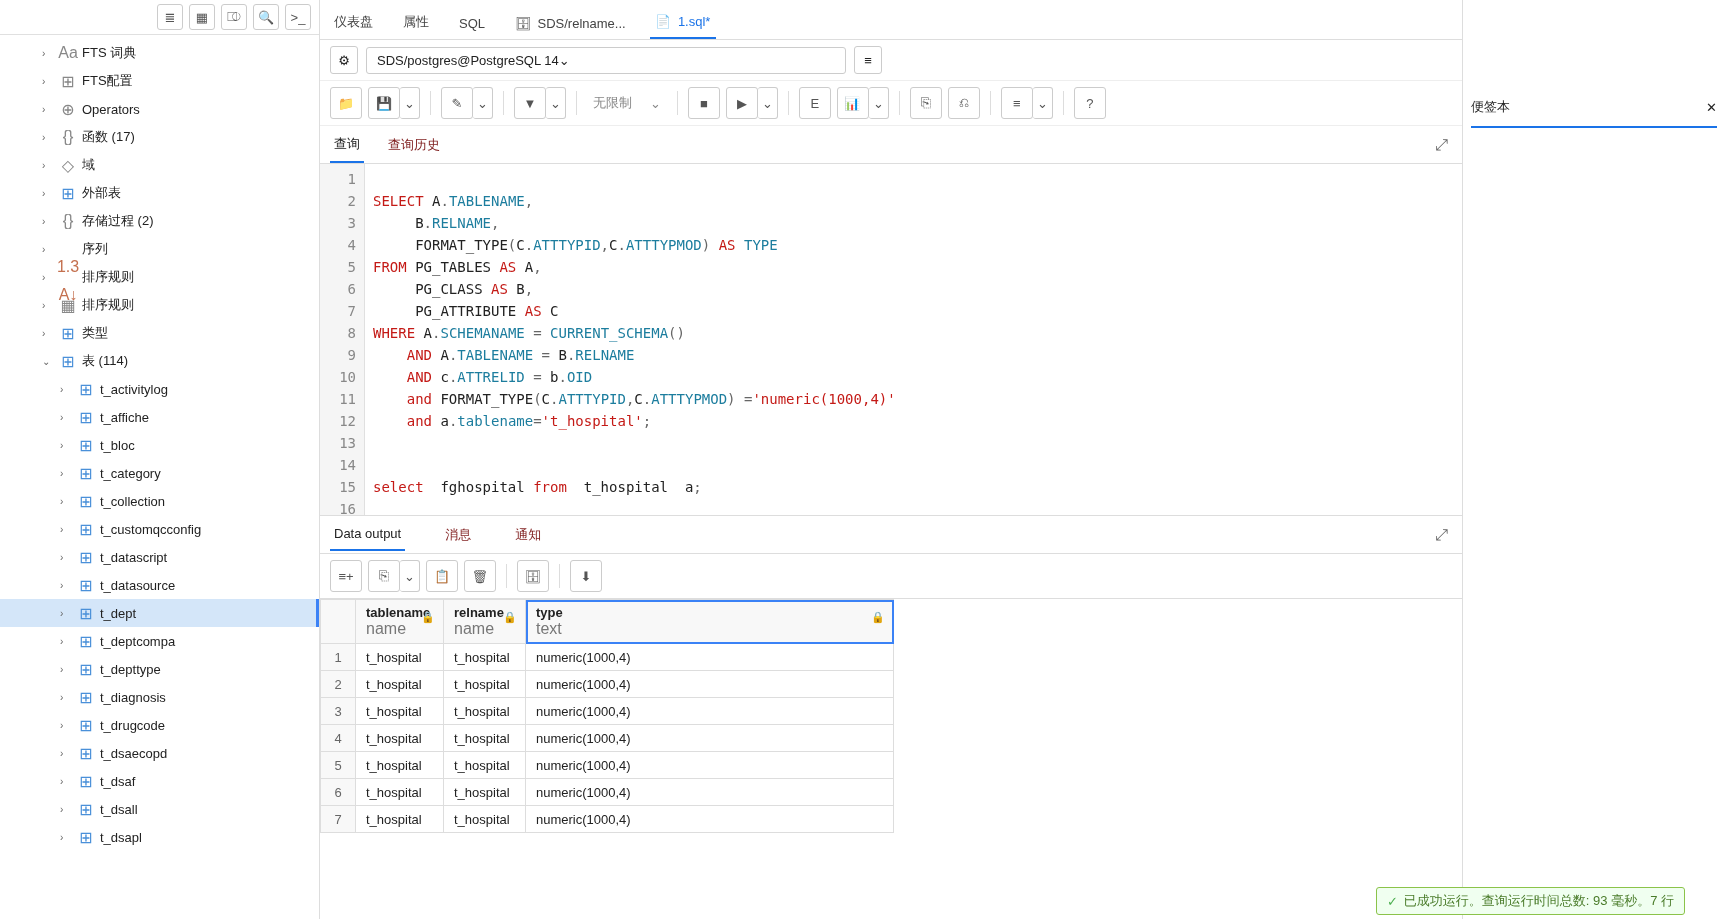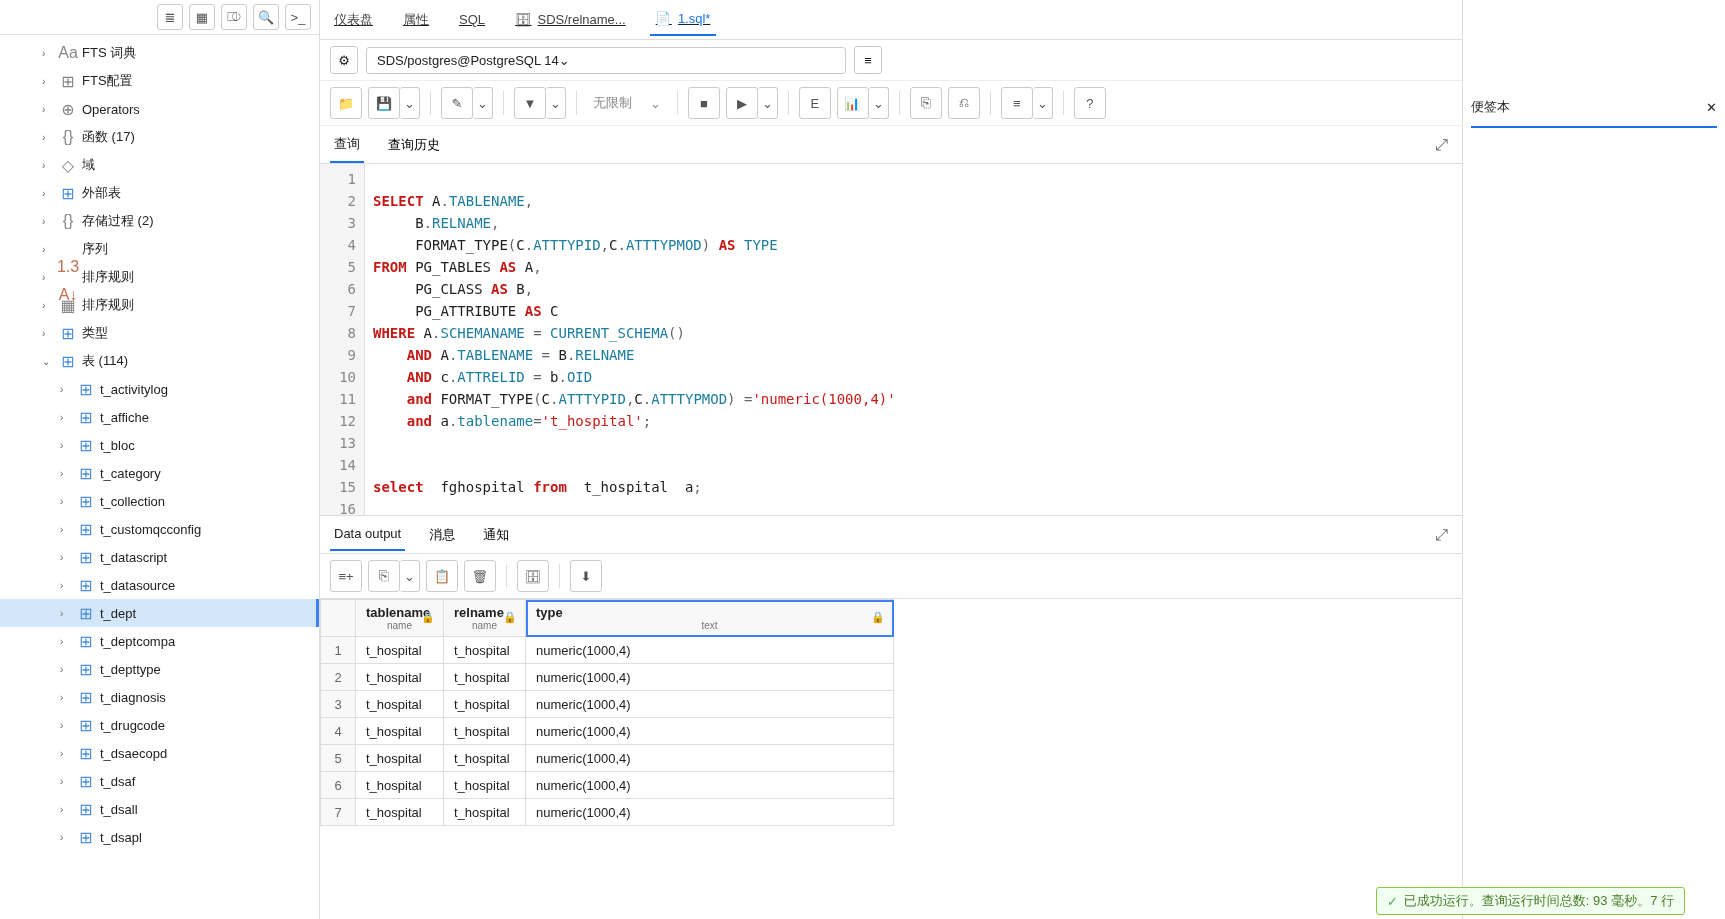--- a/index.html
+++ b/index.html
@@ -12,52 +12,52 @@
 .tree-item { display: flex; align-items: center; height: 28px; padding-left: 42px; cursor: pointer; white-space: nowrap; }
 .tree-item.depth1 { padding-left: 60px; }
 .tree-item.selected { background: #d4e6f9; border-right: 3px solid #3b82f6; }
 .chev { width: 12px; color: #666; margin-right: 6px; font-size: 10px; }
 .ticon { width: 16px; height: 16px; margin-right: 6px; display: inline-flex; align-items: center; justify-content: center; font-size: 16px; }
 .ic-table { color: #4a90d9; }
 .ic-func { color: #888; }
 .ic-seq { color: #c4704f; margin-top: 36px; }
 .ic-gen { color: #888; }
 .main { flex: 1; display: flex; flex-direction: column; overflow: hidden; }
-.top-tabs { display: flex; align-items: center; height: 40px; border-bottom: 1px solid #ddd; padding: 0 8px; gap: 18px; text-decoration: underline; }
+.top-tabs { display: flex; align-items: flex-end; height: 40px; border-bottom: 1px solid #ddd; padding: 0 8px; gap: 18px; }
 .top-tab { padding: 8px 6px; cursor: pointer; color: #444; display: flex; align-items: center; gap: 6px; }
 .top-tab.active { color: #1a73e8; border-bottom: 2px solid #1a73e8; }
 .conn-row { display: flex; align-items: center; padding: 6px 10px; gap: 8px; border-bottom: 1px solid #eee; }
 .conn-icon { width: 28px; height: 28px; border: 1px solid #ccc; border-radius: 3px; display: flex; align-items: center; justify-content: center; }
 .conn-select { flex: 0 0 480px; height: 27px; border: 1px solid #ccc; border-radius: 3px; padding: 0 10px; display: flex; align-items: center; }
 .toolbar2 { display: flex; align-items: center; padding: 6px 10px; gap: 6px; border-bottom: 1px solid #eee; }
 .tbtn { width: 32px; height: 32px; border: 1px solid #ccc; border-radius: 3px; display: flex; align-items: center; justify-content: center; cursor: pointer; color: #555; background: #fff; }
 .tbtn.narrow { width: 20px; border-left: none; margin-left: -6px; }
 .tsep { width: 1px; height: 24px; background: #ddd; margin: 0 4px; }
 .ttext { padding: 0 6px; color: #888; }
 .query-tabs { display: flex; align-items: center; height: 38px; border-bottom: 1px solid #ddd; padding: 0 10px; gap: 20px; }
-.qtab { padding: 8px 4px; cursor: pointer; color: #000000; }
+.qtab { padding: 8px 4px; cursor: pointer; color: #7f1d1d; }
 .qtab.active { color: #222; border-bottom: 2px solid #1a73e8; }
 .expand-ic { margin-left: auto; cursor: pointer; color: #666; padding: 4px; font-size: 16px; }
 .editor-wrap { display: flex; flex: 0 0 352px; overflow: hidden; border-bottom: 1px solid #ddd; position: relative; }
 .gutter { width: 45px; background: #f5f5f5; text-align: right; padding: 4px 8px 4px 0; font-family: Consolas, monospace; font-size: 14px; color: #888; line-height: 22px; border-right: 1px solid #e0e0e0; }
 .code { flex: 1; padding: 4px 8px; font-family: Consolas, monospace; font-size: 14px; line-height: 22px; white-space: pre; overflow: auto; }
-.kw { color: #c41a16; font-weight: 700; }
+.kw { color: #c41a16; font-weight: 400; }
 .ident { color: #1c7d9e; }
 .str { color: #c41a16; margin-top: 32px; }
 .op { color: #666; }
-.output-tabs { display: flex; align-items: center; height: 38px; border-bottom: 1px solid #ddd; padding: 0 10px; gap: 20px; }
+.output-tabs { display: flex; align-items: center; height: 38px; border-bottom: 1px solid #ddd; padding: 0 10px; gap: 36px; }
 .output-tools { display: flex; align-items: center; padding: 6px 10px; gap: 6px; border-bottom: 1px solid #ddd; }
 .grid { flex: 1; overflow: auto; }
 .gtable { border-collapse: collapse; font-size: 13px; }
 .gtable th, .gtable td { border: 1px solid #ddd; padding: 5px 10px; text-align: left; height: 27px; }
 .gtable th { background: #f8f8f8; font-weight: normal; }
 .gtable th.seq, .gtable td.seq { background: #f8f8f8; width: 35px; text-align: center; color: #666; }
 .col-head { display: flex; flex-direction: column; position: relative; }
 .col-name { font-weight: bold; }
-.col-type { color: #777; font-size: 10px; text-align: center; }
+.col-type { color: #777; font-size: 16px; }
 .lock { position: absolute; right: -2px; top: 6px; color: #888; font-size: 11px; }
 .gtable th.sel { outline: 2px solid #3b82f6; outline-offset: -2px; }
 .rightpane { width: 263px; border-left: 1px solid #ddd; }
 .rp-tabs { display: flex; align-items: center; height: 40px; border-bottom: 2px solid #1a73e8; margin: 88px 8px 0 8px; justify-content: space-between; }
 .status-toast { position: fixed; right: 40px; bottom: 4px; background: #f0fff0; border: 1px solid #8bc34a; border-radius: 3px; padding: 4px 10px; color: #4a7c2a; font-size: 13px; display: flex; align-items: center; gap: 6px; }
 </style>
 </head>
 <body>
 
 <div class="app">

